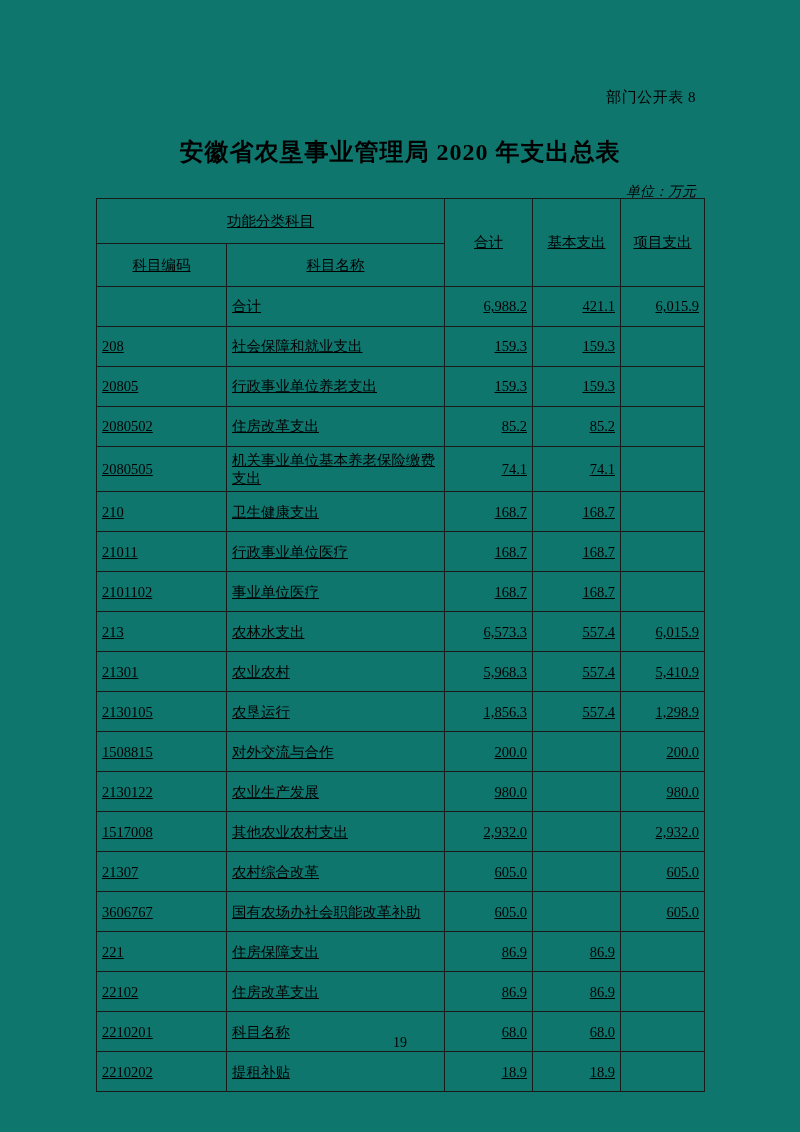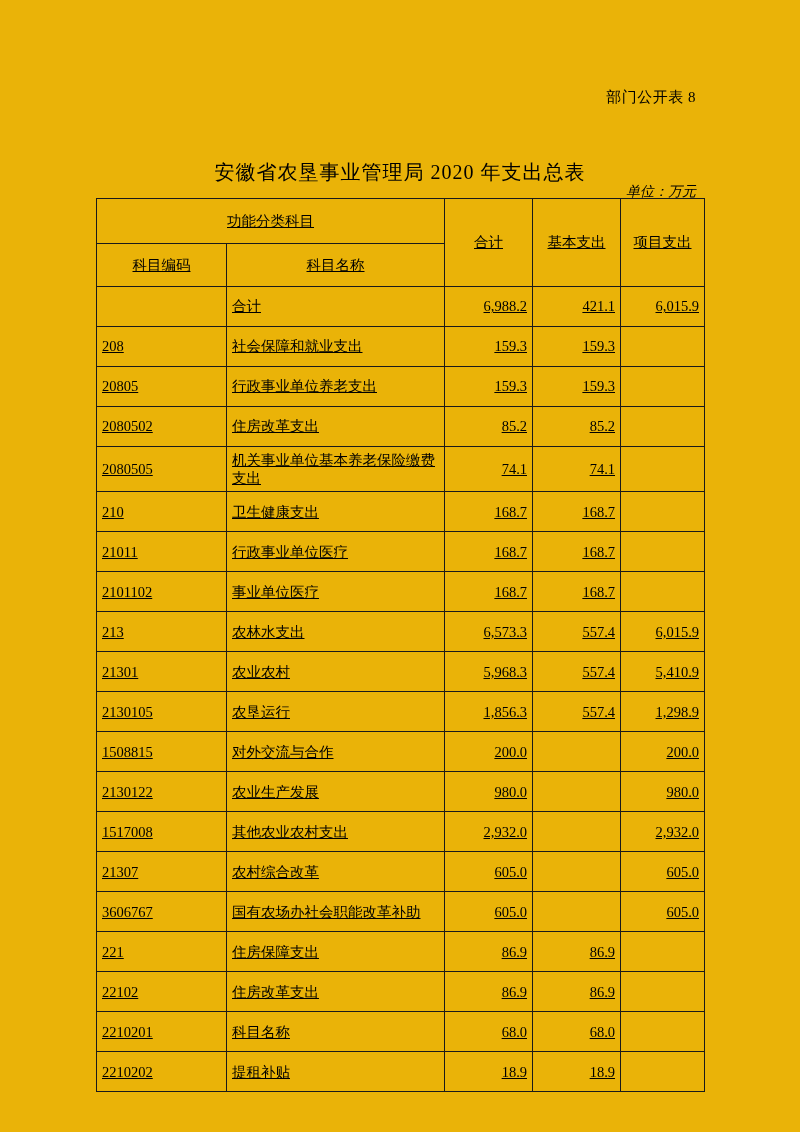--- a/index.html
+++ b/index.html
@@ -11,40 +11,39 @@
     width: 800px;
     height: 1132px;
     position: relative;
     font-family: "Liberation Serif", "DejaVu Serif", serif;
     color: #000;
     overflow: hidden;
   }
   .page {
     position: absolute;
     inset: 0;
-    background: #eab308;
+    background: #0f766e;
   }
   .header-note {
     position: absolute;
     top: 88px;
     right: 104px;
     font-size: 15px;
     letter-spacing: 0.5px;
     font-family: "Liberation Serif", "DejaVu Serif", serif;
   }
   .doc-title {
     position: absolute;
     top: 136px;
     left: 0;
     width: 100%;
     text-align: center;
-    font-size: 20px;
-    font-weight: normal;
+    font-size: 24px;
+    font-weight: bold;
     letter-spacing: 1px;
-    margin-top: 23px;
   }
   .unit-note {
     position: absolute;
     top: 183px;
     right: 104px;
     font-size: 14px;
     font-style: italic;
   }
   table.budget {
     position: absolute;
@@ -277,14 +276,15 @@
         <tr>
           <td class="code">2210202</td>
           <td class="name ind2">提租补贴</td>
           <td class="num">18.9</td>
           <td class="num">18.9</td>
           <td class="num"></td>
         </tr>
       </tbody>
   </table>
 
+  <div class="page-num">19</div>
 
 </div>
 
 </body></html>

